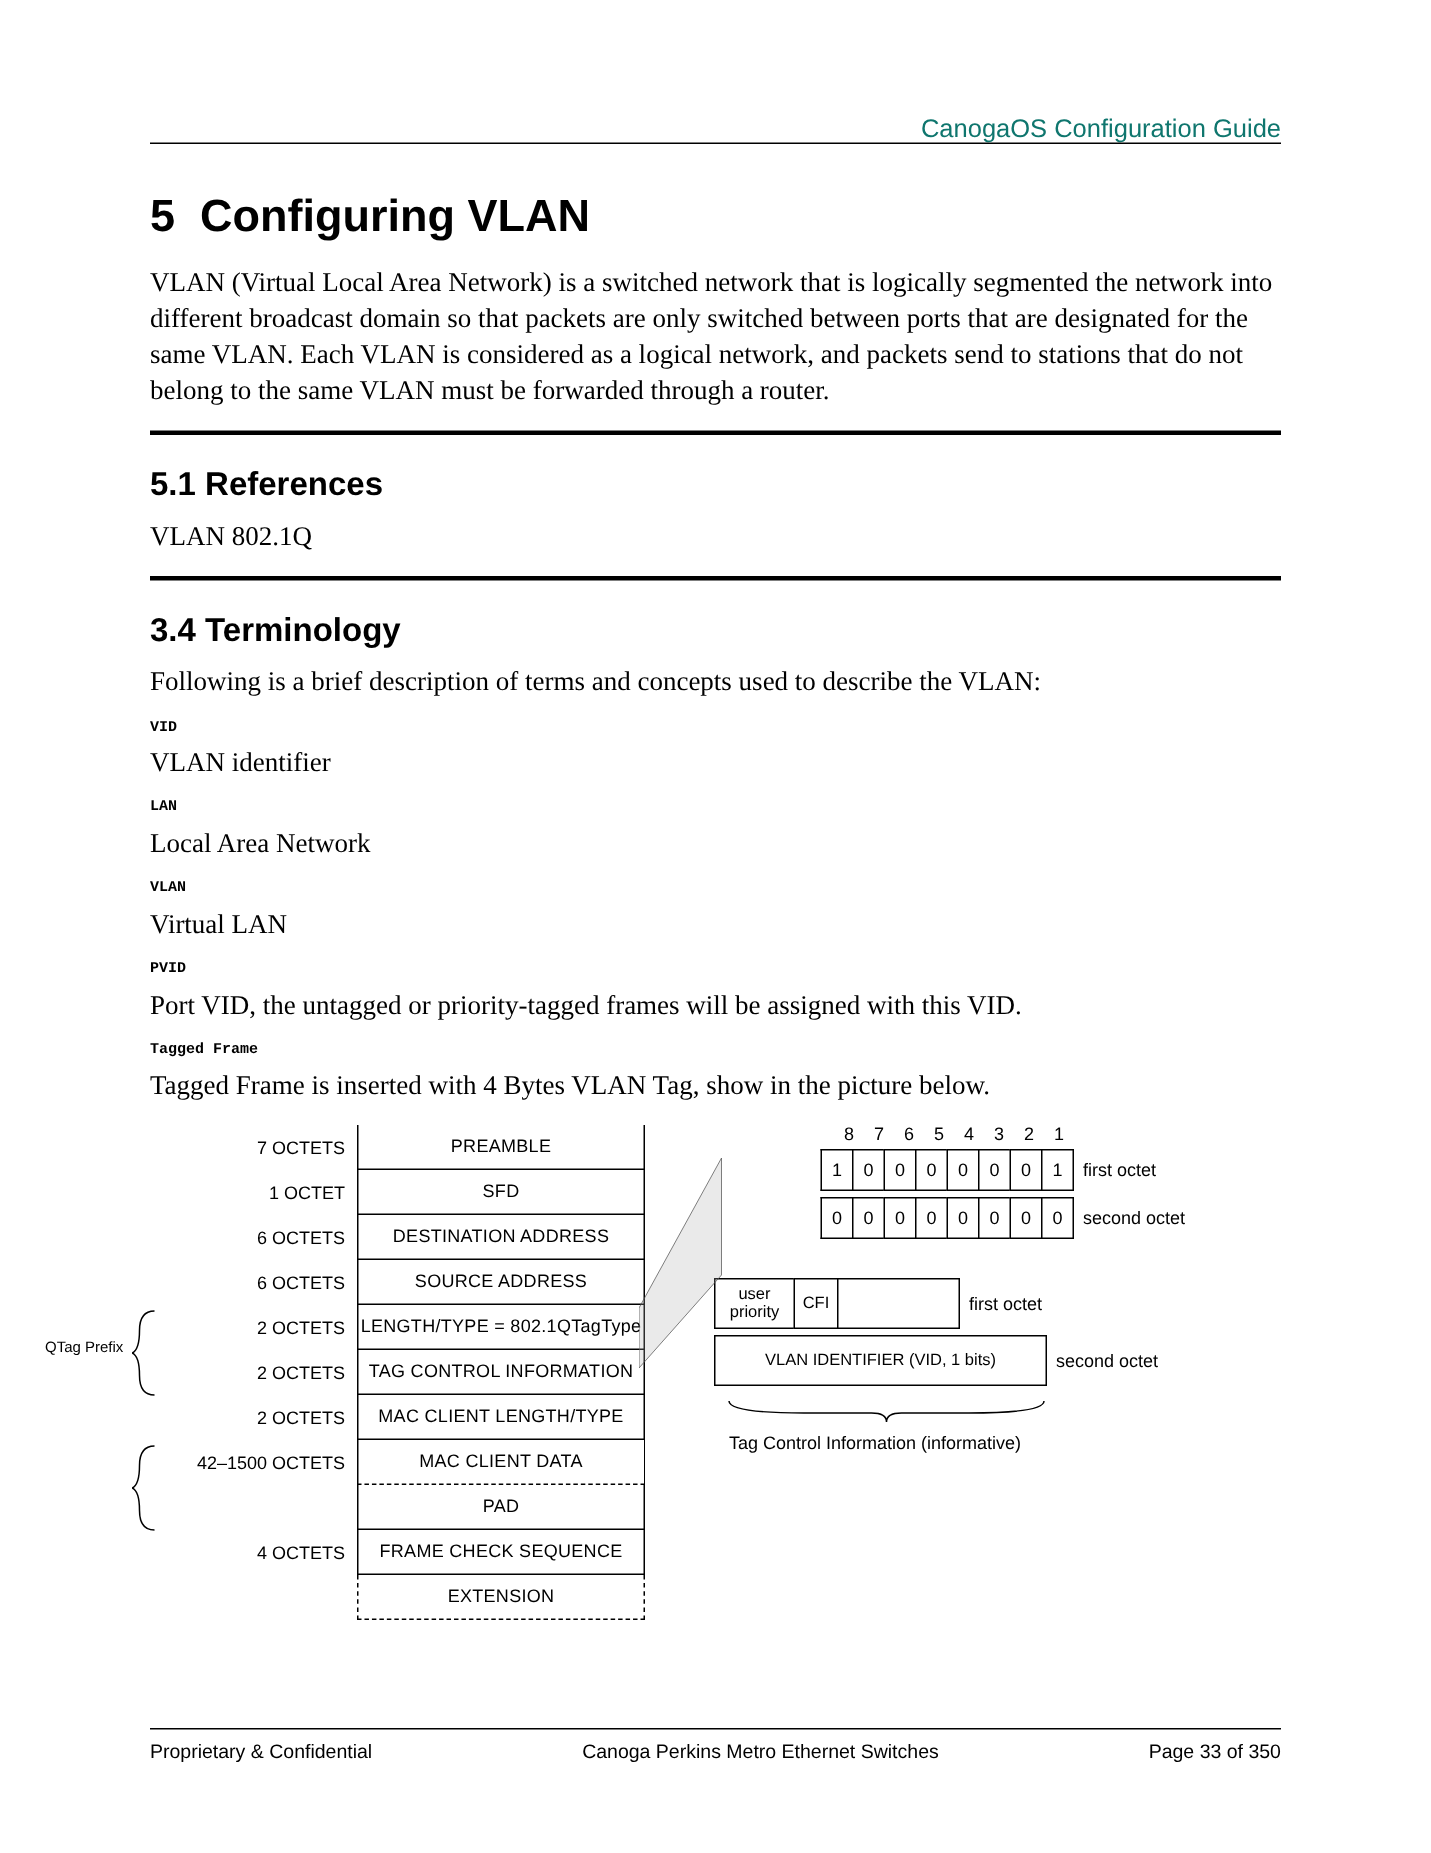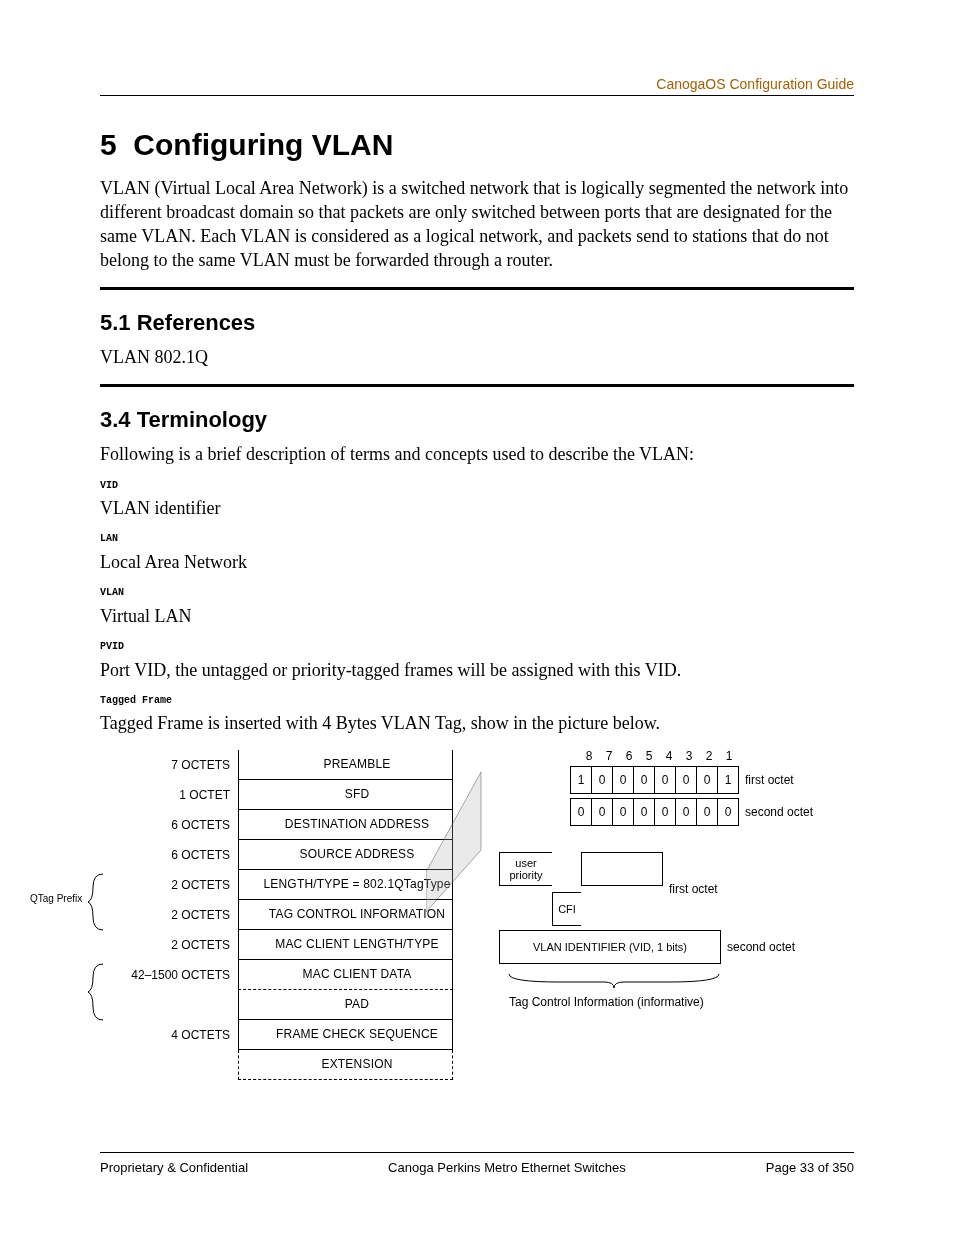--- a/index.html
+++ b/index.html
@@ -16,22 +16,22 @@
     padding: 70px 100px 40px 100px;
     position: relative;
     font-size: 18px;
     line-height: 1.35;
   }
   .header-right {
     position: absolute;
     top: 75px;
     right: 100px;
     font-family: Arial, Helvetica, sans-serif;
-    font-size: 14px;
-    color: #a16207;
+    font-size: 17px;
+    color: #0f766e;
   }
   .header-rule {
     position: absolute;
     top: 95px;
     left: 100px;
     right: 100px;
     border-bottom: 1px solid #000;
   }
   .content {
     margin-top: 55px;
@@ -89,21 +89,20 @@
   .frame-cell {
     border: 1px solid #000;
     border-top: none;
     width: 190px;
     height: 29px;
     display: flex;
     align-items: center;
     justify-content: center;
     font-size: 12px;
     letter-spacing: 0.2px;
-    padding-left: 23px;
   }
   .frame-cell.dashed {
     border-left: 1px dashed #000;
     border-right: 1px dashed #000;
     border-bottom: 1px dashed #000;
   }
   .frame-cell.dashed-bottom {
     border-bottom: 1px dashed #000;
   }
   .dia-right {
@@ -161,21 +160,20 @@
     text-align: center;
     line-height: 1.1;
   }
   .tag-up {
     width: 52px;
     border-right: none;
   }
   .tag-cfi {
     width: 28px;
     border-right: none;
-    margin-top: 40px;
   }
   .tag-empty {
     width: 80px;
   }
   .tag-vid {
     width: 218px;
   }
   .tci-note {
     text-align: center;
     font-size: 12px;

